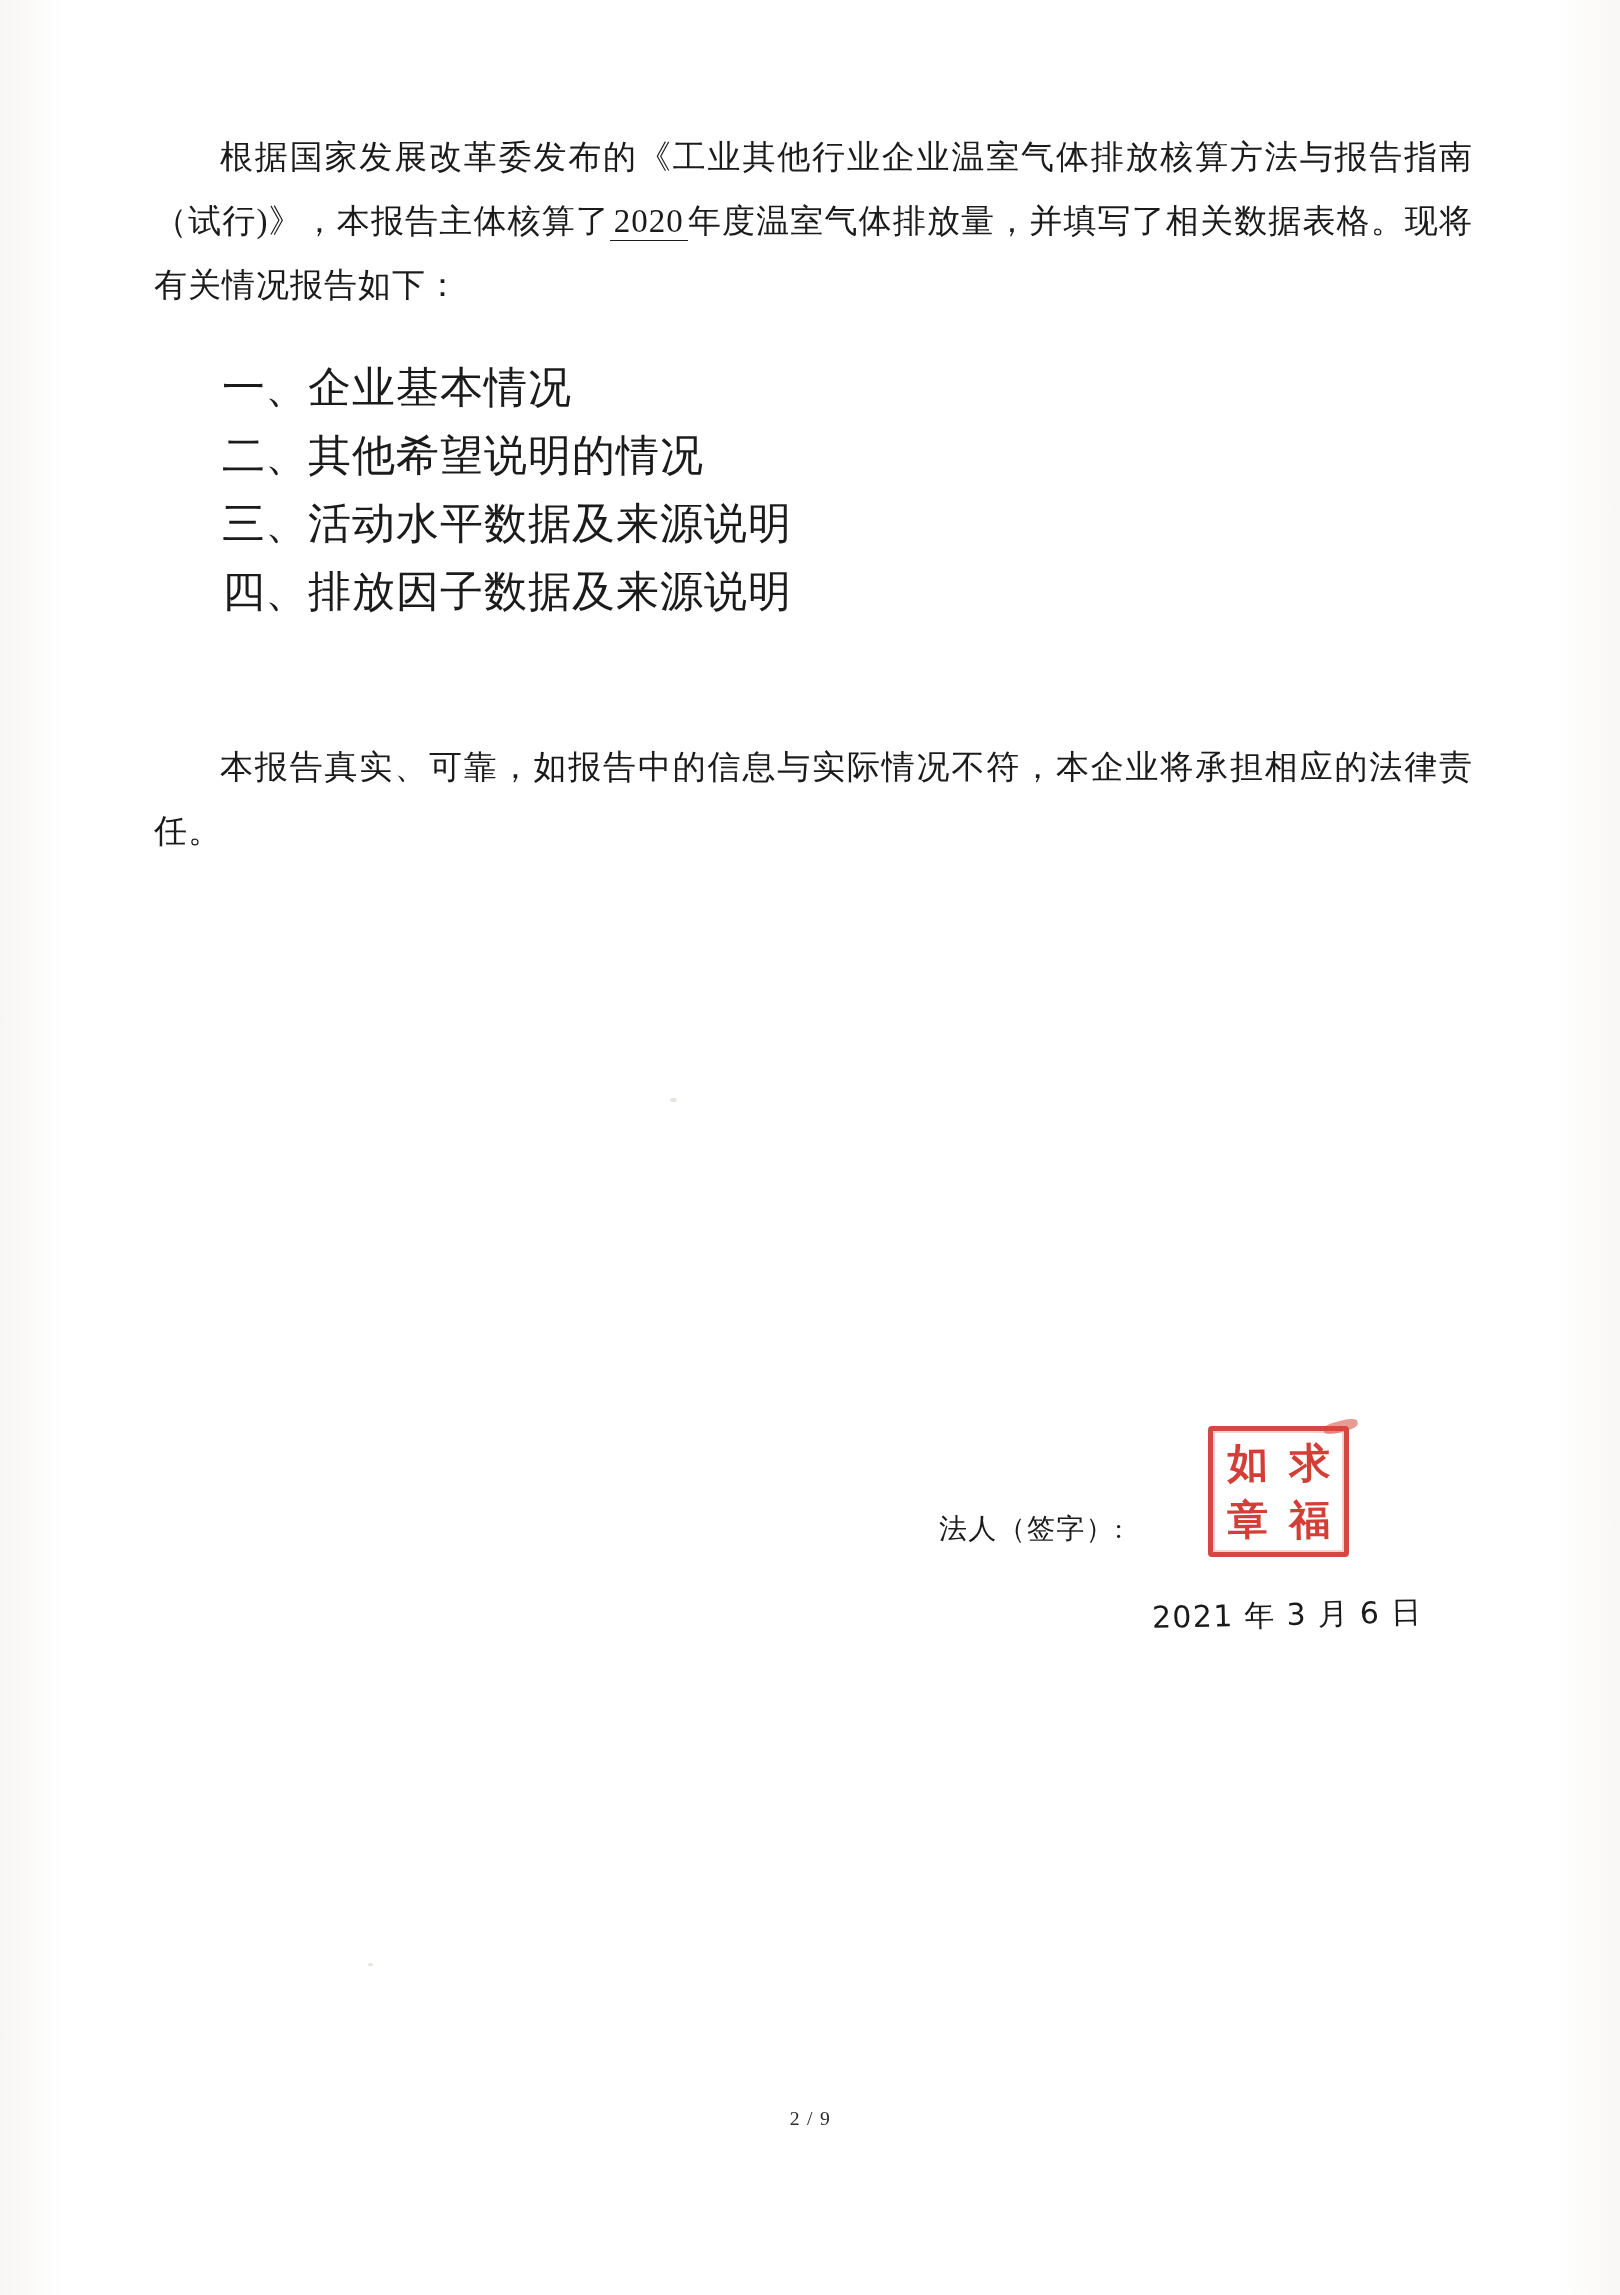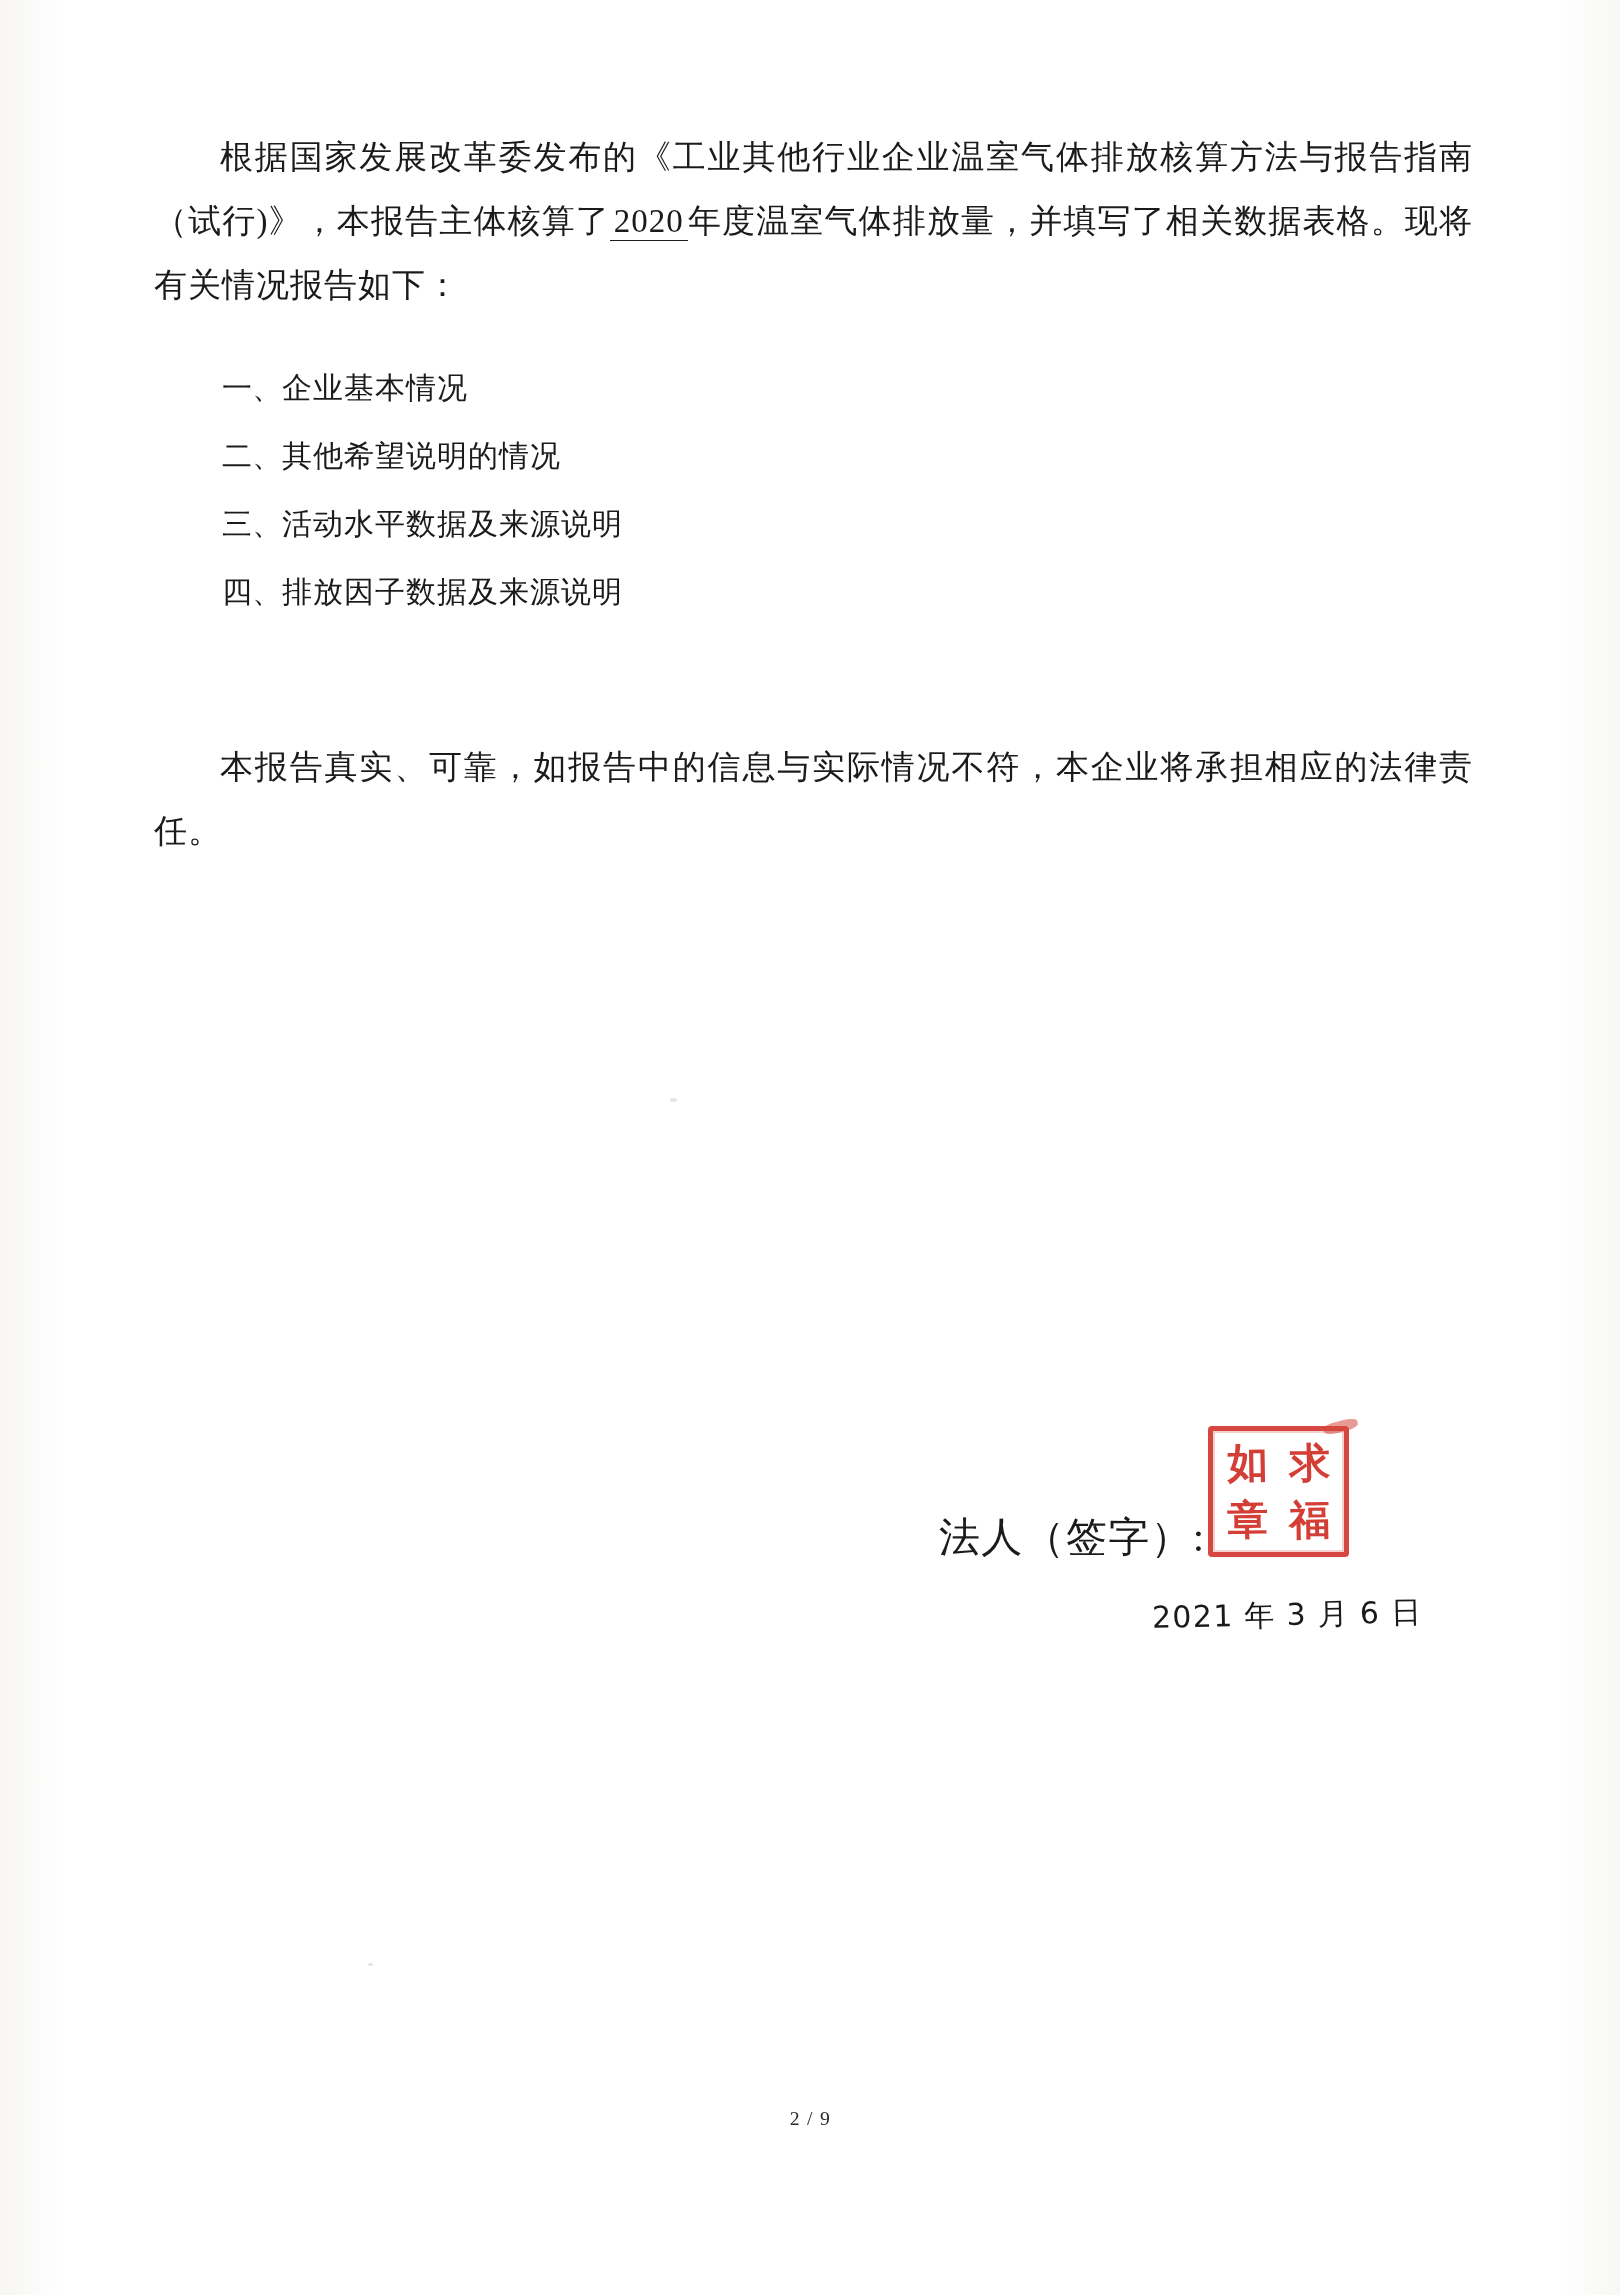--- a/index.html
+++ b/index.html
@@ -45,40 +45,40 @@
   .underline-val {
     border-bottom: 1.3px solid #1b1b1b;
     padding: 0 3.9px 1.3px 3.9px;
   }
   .list {
     margin: 37px 0 0 0;
     padding: 0;
     list-style: none;
   }
   .list li {
-    font-size: 30px;
+    font-size: 43px;
     line-height: 68px;
     color: #1b1b1b;
     letter-spacing: 1px;
     padding-left: 68px;
   }
   .list li .num {
     letter-spacing: 0;
   }
   .closing {
     margin-top: 109px;
   }
   .sign-block {
     position: absolute;
     left: 939px;
     top: 1510px;
     width: 538px;
   }
   .sign-row {
-    font-size: 41px;
+    font-size: 28px;
     color: #1b1b1b;
     letter-spacing: 1.3px;
     white-space: nowrap;
   }
   .stamp {
     position: absolute;
     left: 1208px;
     top: 1426px;
     width: 141px;
     height: 131px;

